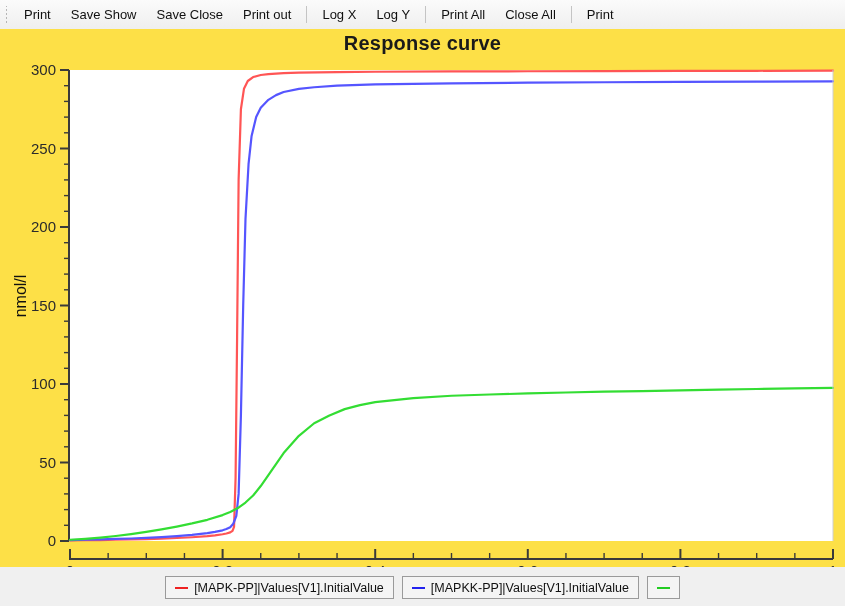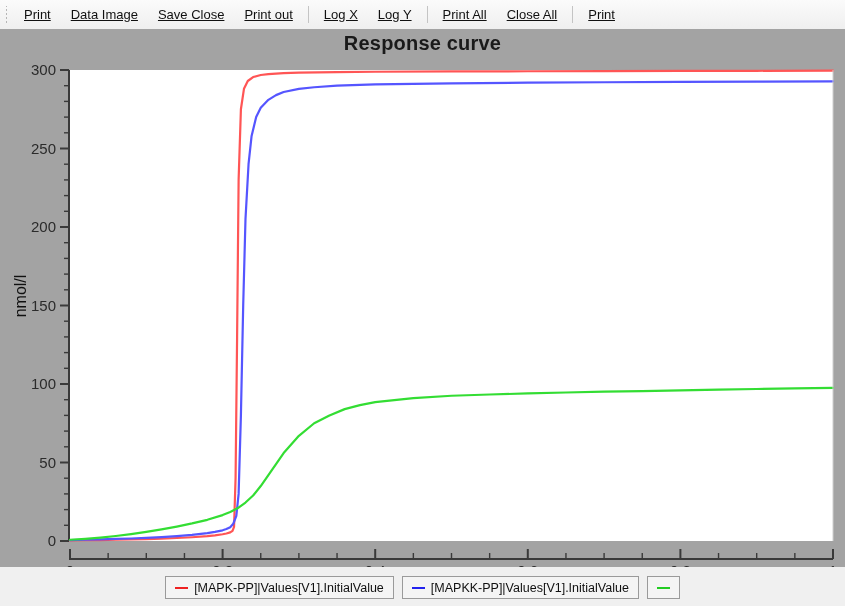--- a/index.html
+++ b/index.html
@@ -22,26 +22,26 @@
     width:9px;height:18px;margin-left:3px;margin-right:2px;
     background-image:radial-gradient(#a0a0a0 40%, transparent 41%);
     background-size:3px 4px;background-position:2px 2px;
     background-repeat:repeat-y;
     opacity:.75;
   }
   .tbtn{
     font-size:13px;color:#101010;
     padding:3px 8px;margin:0 1px;
     border:1px solid transparent;border-radius:2px;
-    white-space:nowrap;cursor:default;text-decoration:underline;
+    white-space:nowrap;cursor:default;
   }
   .tsep{width:1px;height:17px;background:#c4c4c4;margin:0 5px;}
 
   
-  .plotwrap{position:absolute;left:0;top:29px;width:845px;height:538px;background:#a3a3a3;}
+  .plotwrap{position:absolute;left:0;top:29px;width:845px;height:538px;background:#fde047;}
   .title{
     position:absolute;left:0;top:3px;width:845px;text-align:center;
     font-size:20px;font-weight:bold;color:#1a1a1a;
     letter-spacing:.2px;
   }
   .ylabel{
     position:absolute;left:-14px;top:258px;width:70px;
     font-size:16px;color:#101010;text-align:center;
     transform:rotate(-90deg);transform-origin:center center;
   }
@@ -66,21 +66,21 @@
 </style>
 </head>
 <body>
 
 <div class="app">
 
   <div class="toolbar">
     <div class="grip"></div>
     <div id="toolbar-items" style="display:flex;align-items:center;">
         <div class="tbtn">Print</div>
-        <div class="tbtn">Data Image</div>
+        <div class="tbtn">Save Show</div>
         <div class="tbtn">Save Close</div>
         <div class="tbtn">Print out</div>
         <div class="tsep"></div>
         <div class="tbtn">Log X</div>
         <div class="tbtn">Log Y</div>
         <div class="tsep"></div>
         <div class="tbtn">Print All</div>
         <div class="tbtn">Close All</div>
         <div class="tsep"></div>
         <div class="tbtn">Print</div>

